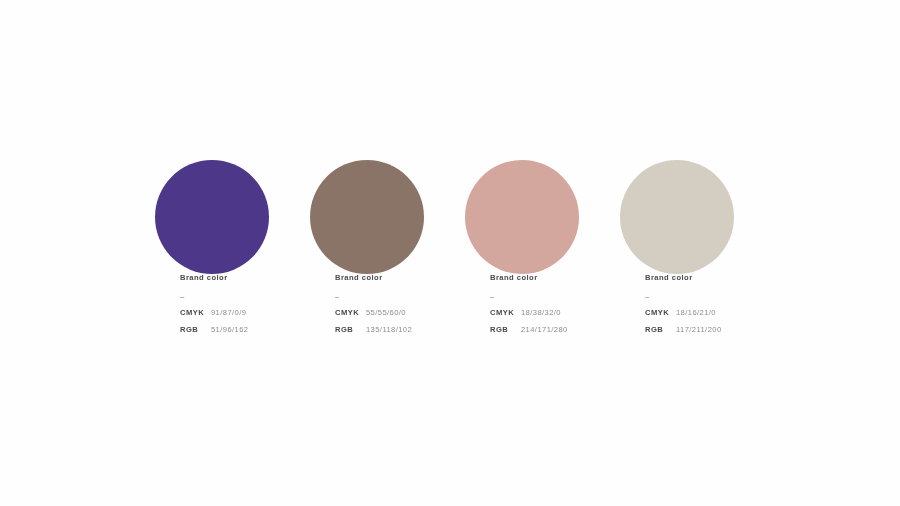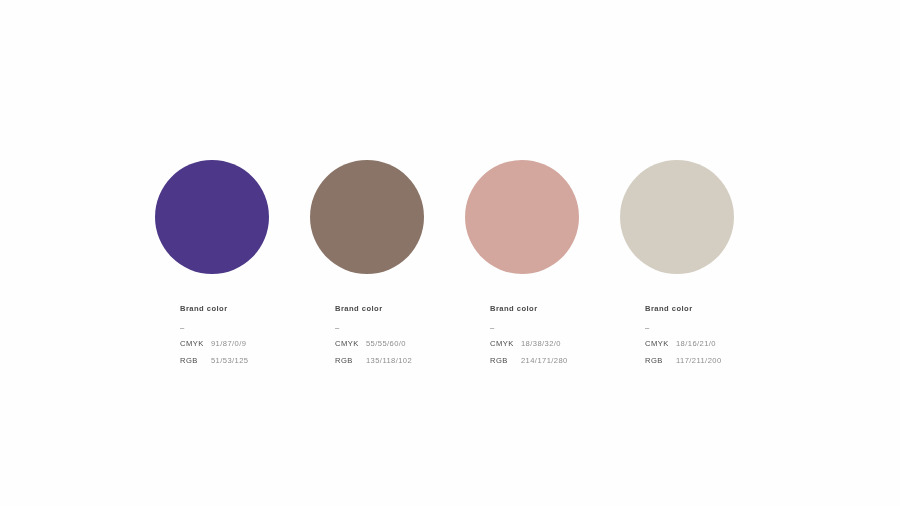--- a/index.html
+++ b/index.html
@@ -33,21 +33,20 @@
     align-items: flex-start;
   }
   .disc {
     width: 114px;
     height: 114px;
     border-radius: 50%;
     flex: 0 0 auto;
   }
   .meta {
     margin-left: 25px;
-    margin-top: 31px;
     width: 160px;
   }
   .meta-title {
     font-size: 7.6px;
     font-weight: bold;
     color: #4a4a4a;
     letter-spacing: 0.45px;
     line-height: 1;
     white-space: nowrap;
   }
@@ -60,21 +59,21 @@
   }
   .meta-line {
     margin-top: 9px;
     line-height: 1;
     white-space: nowrap;
     display: flex;
     align-items: baseline;
   }
   .meta-key {
     font-size: 7.6px;
-    font-weight: normal;
+    font-weight: bold;
     color: #4a4a4a;
     letter-spacing: 0.45px;
     display: inline-block;
   }
   .k-wide { min-width: 31px; }
   .k-narrow { min-width: 31px; }
   .meta-val {
     font-size: 7.6px;
     font-weight: normal;
     color: #8d8d8d;
@@ -91,21 +90,21 @@
       <div class="disc" style="background: rgb(76, 55, 136);"></div>
       <div class="meta">
         <div class="meta-title">Brand color</div>
         <div class="meta-dash">–</div>
         <div class="meta-line">
           <span class="meta-key k-wide">CMYK</span>
           <span class="meta-val">91/87/0/9</span>
         </div>
         <div class="meta-line">
           <span class="meta-key k-narrow">RGB</span>
-          <span class="meta-val">51/53/125</span>
+          <span class="meta-val">51/96/162</span>
         </div>
       </div>
     </div>
 
     <div class="swatch">
       <div class="disc" style="background: rgb(138, 116, 103);"></div>
       <div class="meta">
         <div class="meta-title">Brand color</div>
         <div class="meta-dash">–</div>
         <div class="meta-line">

